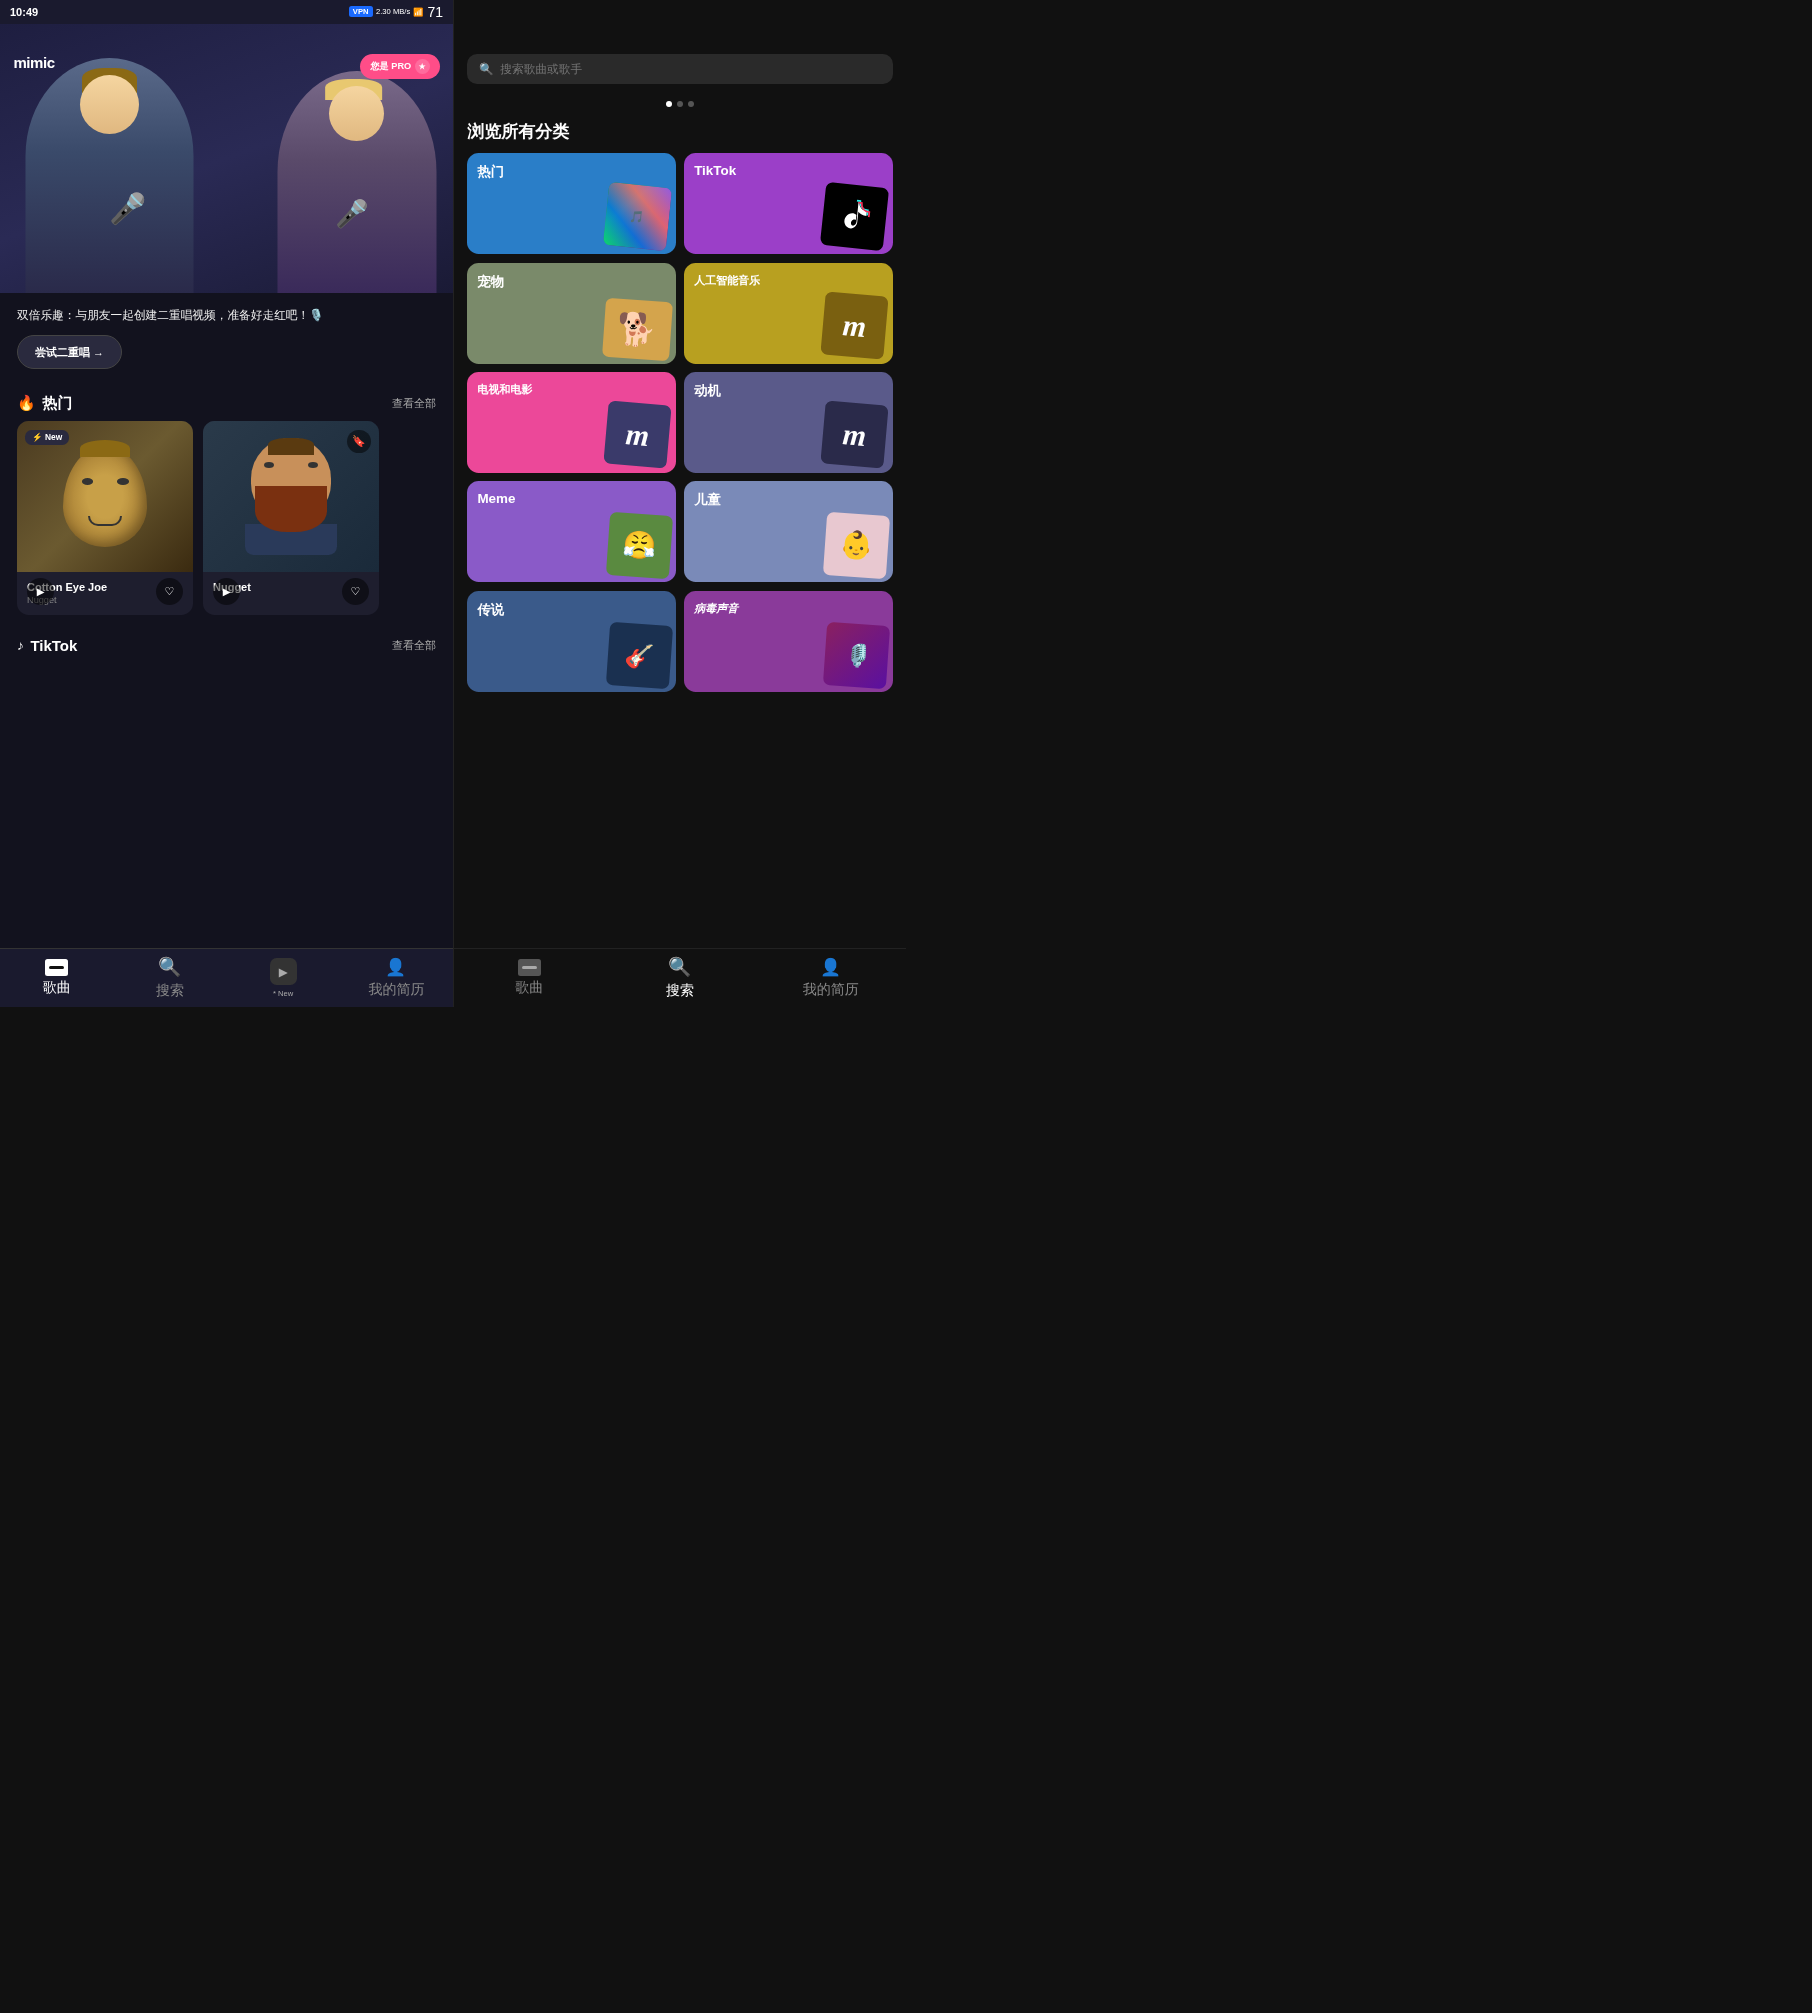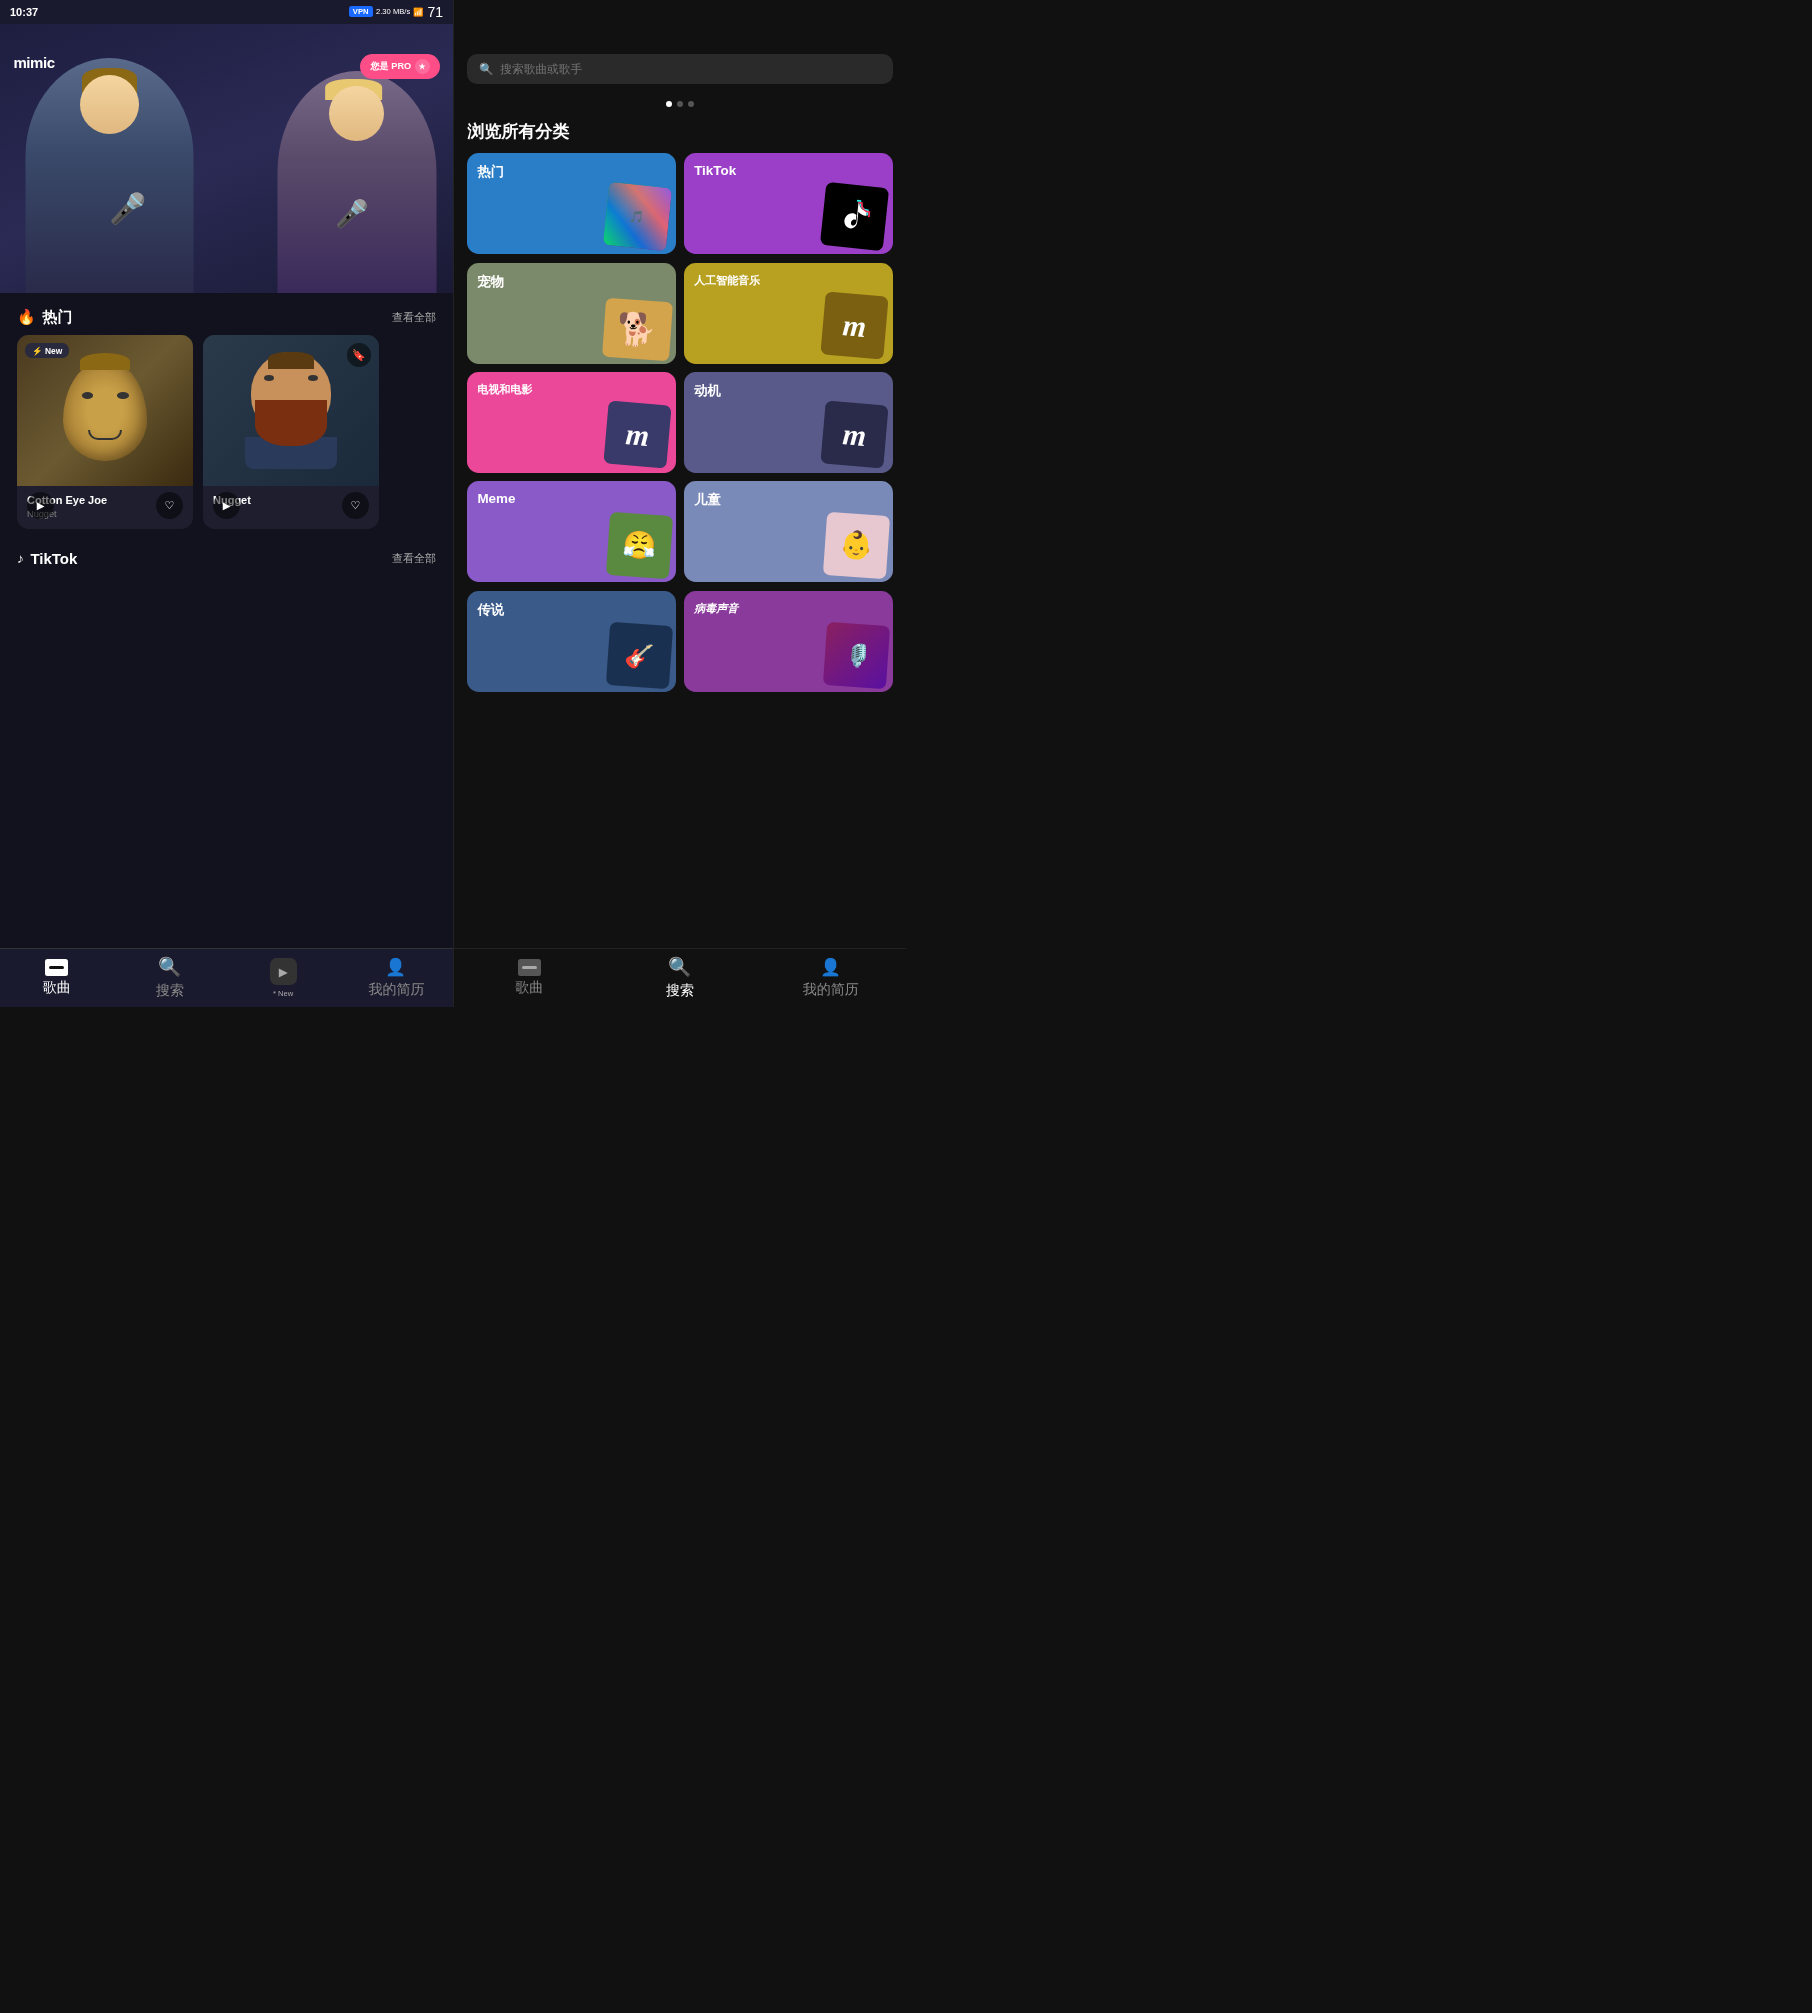--- a/index.html
+++ b/index.html
@@ -493,21 +493,21 @@
     .avatar-icon {
       font-size: 17px;
     }
   </style>
 </head>
 <body>
 
 <div class="panel panel-left">
 
   <div class="status-bar left">
-    <span class="status-time">10:37</span>
+    <span class="status-time">10:49</span>
     <div class="status-icons">
       <span style="background:#1a6aff;padding:0.8px 4.2px;border-radius:2.5px;font-size:7.6px;font-weight:700;">VPN</span>
       <span style="font-size:7.6px;">2.30 MB/s</span>
       <span style="font-size:8.4px;">📶</span>
       <span style="font-size:14px;">71</span>
     </div>
   </div>
 
   <div class="panel-left-content">
 
@@ -538,20 +538,24 @@
       <div class="mimic-logo">
         mimic
       </div>
 
       <div class="pro-badge">
         <span>您是 PRO</span>
         <div class="pro-badge-circle">★</div>
       </div>
     </div>
 
+    <div class="hero-text">
+      <p class="hero-title">双倍乐趣：与朋友一起创建二重唱视频，准备好走红吧！🎙️</p>
+      <button class="hero-btn">尝试二重唱 →</button>
+    </div>
 
     <div class="section-header">
       <div class="section-title">
         <span class="section-fire">🔥</span>
         <span>热门</span>
       </div>
       <span class="see-all">查看全部</span>
     </div>
 
     <div class="songs-row">

